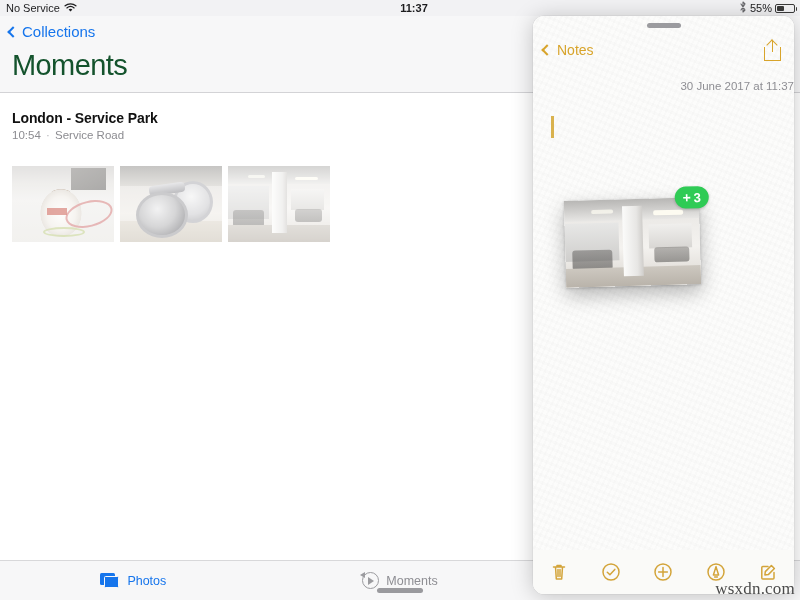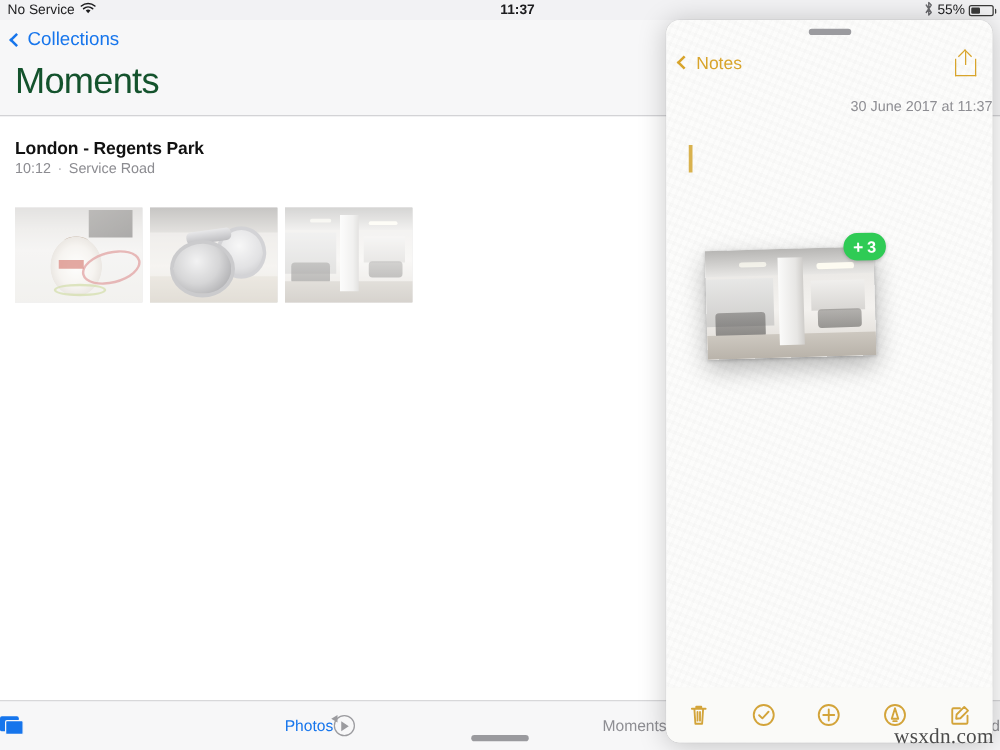--- a/index.html
+++ b/index.html
@@ -183,21 +183,21 @@
 
   
   .tabbar {
     position: absolute; left: 0; bottom: 0;
     width: 800px; height: 40px;
     background: #f7f7f8;
     border-top: 1px solid #d8d8da;
     display: flex; align-items: center;
   }
   .tab {
-    flex: 1 1 0; display: flex; align-items: center; justify-content: space-between;
+    flex: 1 1 0; display: flex; align-items: center; justify-content: center;
     gap: 7px; font-size: 12.5px; cursor: pointer;
     color: #8e8e93;
   }
   .tab.active { color: #1675ec; }
   .photos-ico { position: relative; width: 20px; height: 15px; }
   .photos-ico .b1 {
     position:absolute; left:0; top:0; width:15px; height:12px;
     background:#1675ec; border-radius:1.5px;
   }
   .photos-ico .b2 {
@@ -365,23 +365,23 @@
 
   <div class="photos-nav">
     <div class="back-link">
       <span class="chevron-l"></span>
       <span>Collections</span>
     </div>
     <div class="big-title">Moments</div>
   </div>
 
   <div class="moment-head">
-    <div class="moment-title">London - Regents Park</div>
+    <div class="moment-title">London - Service Park</div>
     <div class="moment-sub">
-      <span>10:12</span>
+      <span>10:54</span>
       <span class="dot">·</span>
       <span>Service Road</span>
     </div>
   </div>
 
   <div class="thumbs">
     <div class="thumb">
       <div class="ph-mug">
         <div class="dark"></div>
           <div class="cord"></div>

